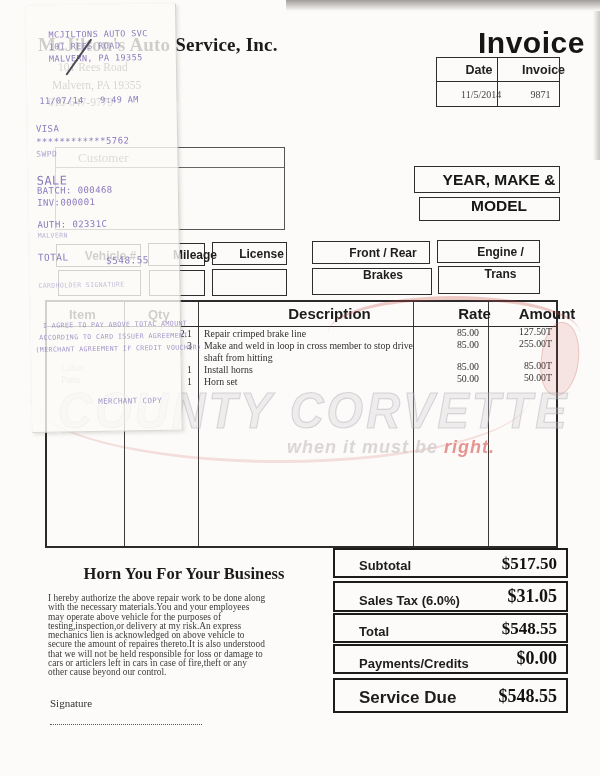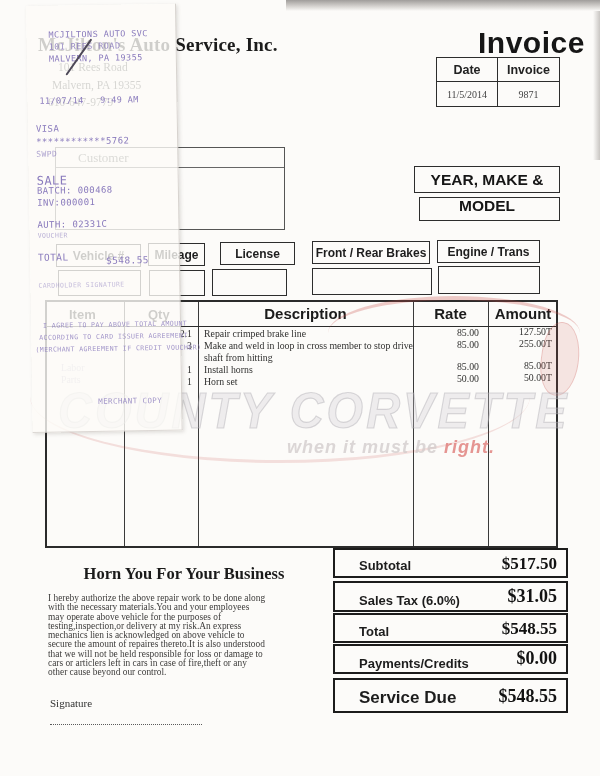--- a/index.html
+++ b/index.html
@@ -1,21 +1,21 @@
 <!DOCTYPE html>
 <html><head>
 <meta charset="utf-8">
 <style>
   html,body{margin:0;padding:0;background:#e8e6e2;}
   #page{position:relative;width:600px;height:776px;background:#fcfbf9;overflow:hidden;
         font-family:"Liberation Serif",serif;color:#222;}
   .abs{position:absolute;}
   .sans{font-family:"Liberation Sans",sans-serif;}
   .serif{font-family:"Liberation Serif",serif;}
-  .ctr{text-align:center;}
+  .ctr{text-align:center;padding-left:24px;}
   .rt{text-align:right;}
 
   
   .scan-top{left:286px;top:0;width:314px;height:11px;
     background:linear-gradient(to bottom,#a09d9b,#d8d5d2 60%,#fcfbf9);}
   .scan-right{left:593px;top:0;width:7px;height:160px;
     background:linear-gradient(to left,#c9c6c3,#fcfbf9);}
 
   
   .company{left:38px;top:34px;font-size:19px;font-weight:bold;letter-spacing:.2px;color:#1b1b1b;}
@@ -110,21 +110,21 @@
 
   <div class="abs box sans ctr z1" style="left:414px;top:166px;width:146px;height:27px;line-height:26px;font-size:15.5px;font-weight:bold;box-sizing:border-box;color:#161616;">YEAR, MAKE &amp; MODEL</div>
   <div class="abs box z1" style="left:419px;top:197px;width:141px;height:24px;box-sizing:border-box;"></div>
 
   <div class="abs box sans ctr info-hdr z1" style="left:56px;top:244px;width:85px;height:23px;box-sizing:border-box;">Vehicle #</div>
 
   <div class="abs box-thin z1" style="left:55px;top:147px;width:230px;height:83px;box-sizing:border-box;">
     <div class="serif" style="border-bottom:1.2px solid #666;height:19px;line-height:19px;font-size:13px;color:#555;padding-left:22px;">Customer</div>
   </div>
   <div class="abs box sans ctr info-hdr z1" style="left:148px;top:243px;width:57px;height:23px;box-sizing:border-box;">Mileage</div>
-  <div class="abs box sans ctr info-hdr z1" style="left:220px;top:242px;width:75px;height:23px;box-sizing:border-box;text-align:center;">License</div>
+  <div class="abs box sans ctr info-hdr z1" style="left:212px;top:242px;width:75px;height:23px;box-sizing:border-box;text-align:center;">License</div>
   <div class="abs box sans ctr info-hdr z1" style="left:312px;top:241px;width:118px;height:23px;box-sizing:border-box;">Front / Rear Brakes</div>
   <div class="abs box sans ctr info-hdr z1" style="left:437px;top:240px;width:103px;height:23px;box-sizing:border-box;">Engine / Trans</div>
 
   <div class="abs box z1" style="left:58px;top:270px;width:83px;height:26px;box-sizing:border-box;"></div>
   <div class="abs box z1" style="left:149px;top:270px;width:56px;height:26px;box-sizing:border-box;"></div>
   <div class="abs box z1" style="left:212px;top:269px;width:75px;height:27px;box-sizing:border-box;"></div>
   <div class="abs box z1" style="left:312px;top:268px;width:120px;height:27px;box-sizing:border-box;"></div>
   <div class="abs box z1" style="left:438px;top:266px;width:102px;height:28px;box-sizing:border-box;"></div>
 
   <div class="abs tbl z1">
@@ -220,21 +220,21 @@
     <div class="rc" style="left:22px;top:36px;font-size:8.5px;opacity:.85;">101 REES ROAD</div>
     <div class="rc" style="left:22px;top:48px;font-size:8.5px;">MALVERN, PA 19355</div>
     <div class="rc" style="left:12px;top:90px;font-size:8.5px;">11/07/14   9:49 AM</div>
     <div class="rc" style="left:8px;top:118px;font-size:9px;">VISA</div>
     <div class="rc" style="left:8px;top:131px;font-size:9px;">************5762</div>
     <div class="rc" style="left:8px;top:144px;font-size:8px;opacity:.7;">SWPD</div>
     <div class="rc" style="left:8px;top:168px;font-size:12px;">SALE</div>
     <div class="rc" style="left:8px;top:180px;font-size:9px;">BATCH: 000468</div>
     <div class="rc" style="left:8px;top:192px;font-size:9px;">INV:000001</div>
     <div class="rc" style="left:8px;top:214px;font-size:9px;">AUTH: 02331C</div>
-    <div class="rc" style="left:8px;top:226px;font-size:6.5px;opacity:.6;">VOUCHER</div>
+    <div class="rc" style="left:8px;top:226px;font-size:6.5px;opacity:.6;">MALVERN</div>
     <div class="rc" style="left:8px;top:246px;font-size:9.5px;">TOTAL</div>
     <div class="rc" style="left:76px;top:250px;font-size:9.5px;">$548.55</div>
     <div class="rc" style="left:8px;top:276px;font-size:6.5px;opacity:.5;">CARDHOLDER SIGNATURE</div>
     <div class="rc" style="left:12px;top:316px;font-size:6.6px;opacity:.8;">I AGREE TO PAY ABOVE TOTAL AMOUNT</div>
     <div class="rc" style="left:8px;top:328px;font-size:6.6px;opacity:.8;">ACCORDING TO CARD ISSUER AGREEMENT</div>
     <div class="rc" style="left:4px;top:340px;font-size:6.6px;opacity:.8;">(MERCHANT AGREEMENT IF CREDIT VOUCHER)</div>
     <div class="rc" style="left:66px;top:392px;font-size:7.5px;opacity:.8;">MERCHANT COPY</div>
   </div>
   <div class="abs staple"></div>
 

